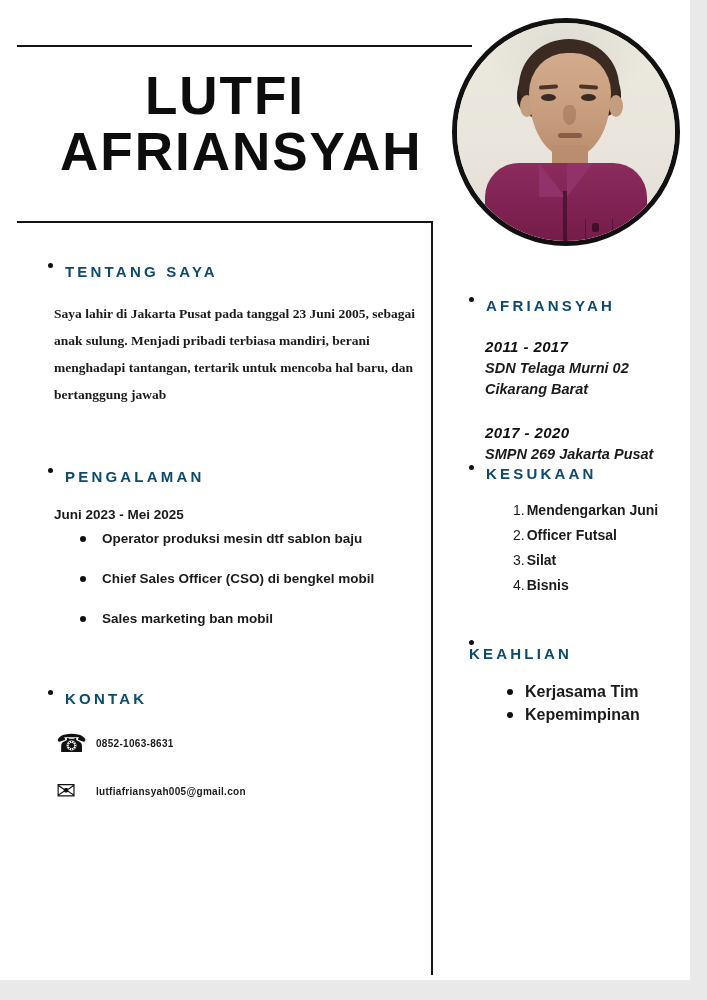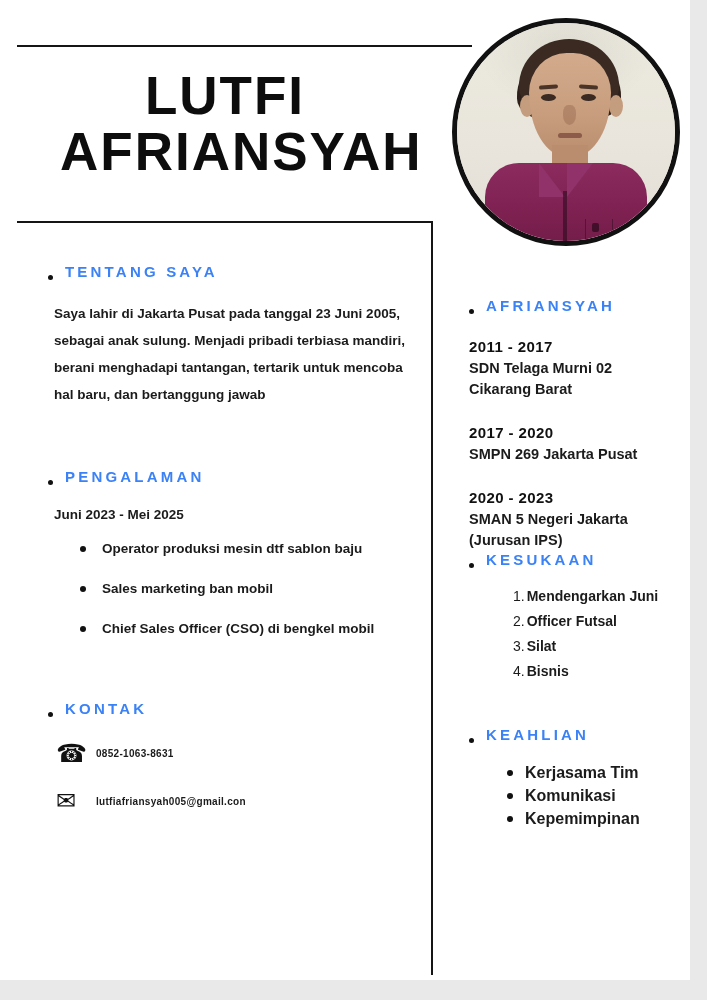--- a/index.html
+++ b/index.html
@@ -212,25 +212,25 @@
     position: absolute;
     left: 433px;
     top: 225px;
     width: 257px;
     height: 755px;
   }
 
   
   .sec-head {
     display: flex;
-    align-items: flex-end;
+    align-items: flex-start;
     font-weight: 700;
     font-size: 15px;
     letter-spacing: 3.2px;
-    color: #3b82f6;
+    color: #0c4a6e;
   }
   .sec-head .dot {
     width: 5px;
     height: 5px;
     border-radius: 50%;
     background: #111111;
     margin-right: 12px;
     flex: 0 0 auto;
   }
 
@@ -239,32 +239,33 @@
 
   #about-head { margin-top: 38px; }
   #about-text {
     margin-top: 20px;
     margin-left: 6px;
     width: 368px;
     font-size: 13.5px;
     font-weight: 600;
     line-height: 27px;
     color: #1b1b1b;
+    font-family: Liberation Serif, serif;
   }
 
   #exp-head { margin-top: 60px; }
   #exp-period {
     margin-top: 22px;
     margin-left: 6px;
     font-size: 13.5px;
     font-weight: 700;
     color: #1b1b1b;
   }
   #exp-list {
-    margin: 18px 0 0 0;
+    margin: 8px 0 0 0;
     padding: 0;
     list-style: none;
   }
   #exp-list li {
     position: relative;
     margin-left: 32px;
     padding-left: 22px;
     margin-bottom: 22px;
     font-size: 13.5px;
     font-weight: 700;
@@ -305,21 +306,21 @@
     font-size: 10px;
     font-weight: 700;
     color: #1b1b1b;
     letter-spacing: 0.3px;
   }
 
   
   .right-pad { padding-left: 36px; padding-right: 14px; }
 
   #edu-head { margin-top: 72px; }
-  .edu-item { margin-top: 22px; margin-left: 0; }
+  .edu-item { margin-top: 22px; margin-left: 16px; font-style: italic; }
   .edu-item .years {
     font-size: 15px;
     font-weight: 700;
     color: #111111;
     letter-spacing: 0.4px;
     line-height: 22px;
   }
   .edu-item .school {
     font-size: 14.5px;
     font-weight: 600;
@@ -340,21 +341,21 @@
     font-weight: 700;
     color: #1b1b1b;
     line-height: 25px;
   }
   #hobby-list li:before {
     content: counter(hobby) ".";
     font-weight: 400;
     margin-right: 2px;
   }
 
-  #skill-head { margin-top: 42px; }
+  #skill-head { margin-top: 42px; flex-direction: column; }
   #skill-list {
     margin: 18px 0 0 0;
     padding: 0 0 0 38px;
     list-style: none;
   }
   #skill-list li {
     position: relative;
     padding-left: 18px;
     font-size: 16px;
     font-weight: 700;
@@ -425,22 +426,22 @@
     </div>
 
     <div class="left-pad">
       <div class="sec-head" id="exp-head">
         <span class="dot"></span>
         <span>PENGALAMAN</span>
       </div>
       <div id="exp-period">Juni 2023 - Mei 2025</div>
       <ul id="exp-list">
         <li>Operator produksi mesin dtf sablon baju</li>
+        <li>Chief Sales Officer (CSO) di bengkel mobil</li>
         <li>Sales marketing ban mobil</li>
-        <li>Chief Sales Officer (CSO) di bengkel mobil</li>
       </ul>
     </div>
 
     <div class="left-pad">
       <div class="sec-head" id="contact-head">
         <span class="dot"></span>
         <span>KONTAK</span>
       </div>
 
       <div id="contact-list">
@@ -469,43 +470,37 @@
         <div class="years">2011 - 2017</div>
         <div class="school">SDN Telaga Murni 02</div>
         <div class="school">Cikarang Barat</div>
       </div>
 
       <div class="edu-item">
         <div class="years">2017 - 2020</div>
         <div class="school">SMPN 269 Jakarta Pusat</div>
       </div>
 
-      <div class="edu-item">
-        <div class="years">2020 - 2023</div>
-        <div class="school">SMAN 5 Negeri Jakarta</div>
-        <div class="school">(Jurusan IPS)</div>
-      </div>
 
       <div class="sec-head" id="hobby-head">
         <span class="dot"></span>
         <span>KESUKAAN</span>
       </div>
       <ol id="hobby-list">
         <li>Mendengarkan Juni</li>
         <li>Officer Futsal</li>
         <li>Silat</li>
         <li>Bisnis</li>
       </ol>
 
       <div class="sec-head" id="skill-head">
         <span class="dot"></span>
         <span>KEAHLIAN</span>
       </div>
       <ul id="skill-list">
         <li>Kerjasama Tim</li>
-        <li>Komunikasi</li>
         <li>Kepemimpinan</li>
       </ul>
     </div>
 
   </div>
 
 </div>
 
 </body></html>

